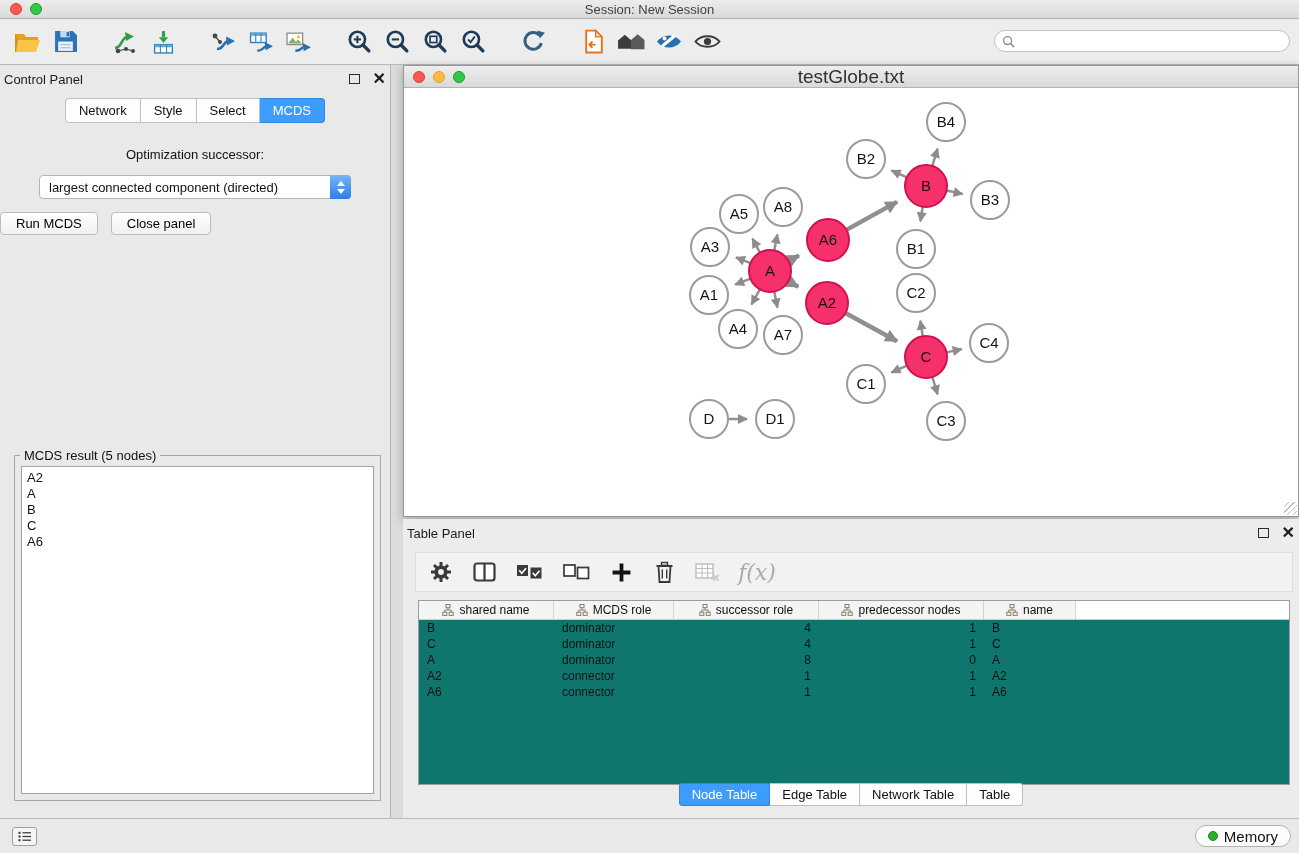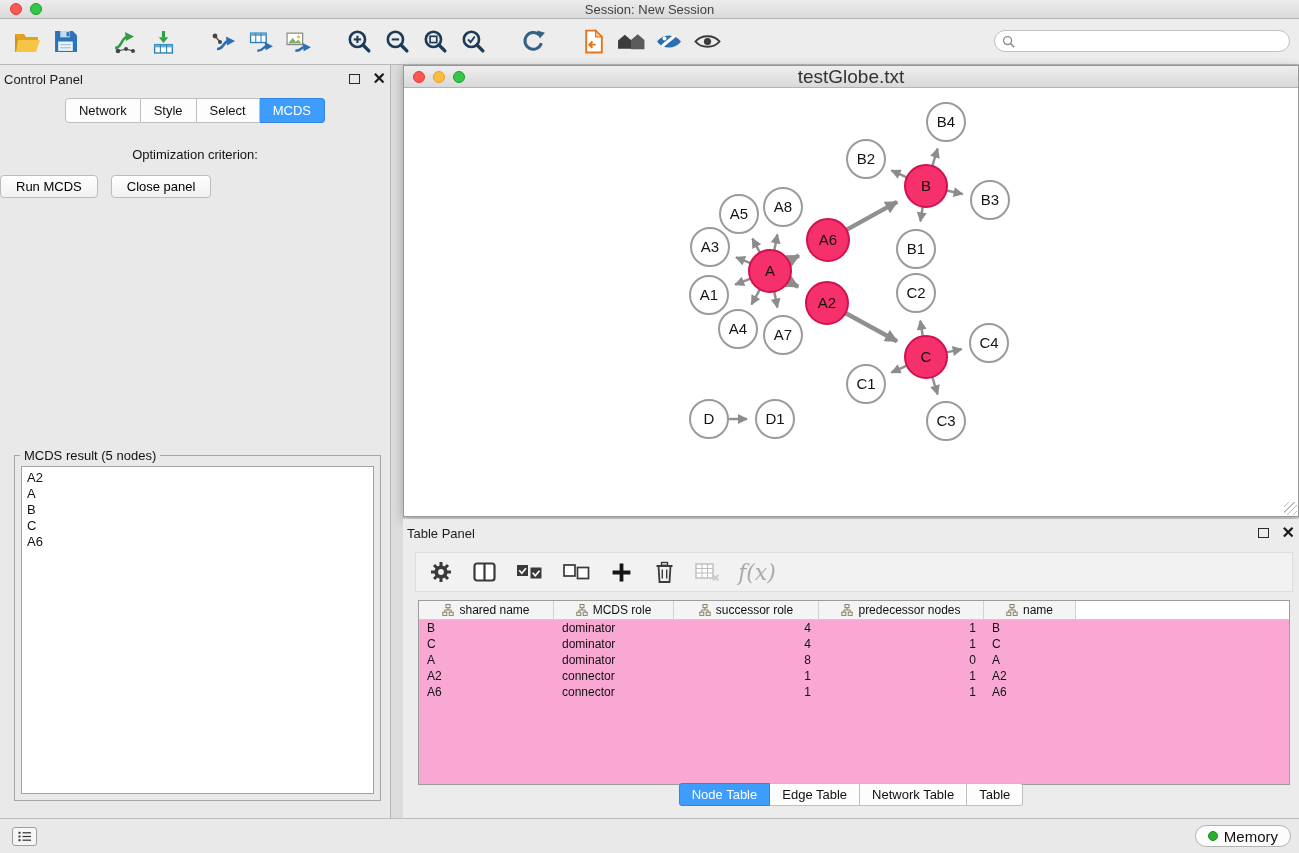--- a/index.html
+++ b/index.html
@@ -52,21 +52,21 @@
   .nw-traffic{position:absolute;left:9px;top:5px;display:flex;gap:8px;}
   .nw-canvas{position:absolute;top:22px;left:0;right:0;bottom:0;background:#fff;overflow:hidden;}
   .resize-grip{position:absolute;right:1px;bottom:1px;width:13px;height:13px;background:
     repeating-linear-gradient(135deg,transparent 0 3px,#bdbdbd 3px 4px);}
 
   
   .table-panel{position:absolute;left:403px;top:519px;width:896px;height:299px;background:#ececec;}
   .tp-toolbar{position:absolute;top:33px;left:12px;right:6px;height:40px;background:#f2f2f2;border:1px solid #dedede;display:flex;align-items:center;gap:17px;padding:0 12px;}
   .tpbtn{display:flex;align-items:center;justify-content:center;width:26px;height:26px;cursor:default;}
   .fx{font-family:"DejaVu Serif",serif;font-style:italic;font-size:22px;color:#aaaaaa;}
-  .data-table{position:absolute;left:15px;right:9px;top:81px;height:185px;background:#f9a8d4;border:1px solid #9c9c9c;overflow:hidden;font-size:12px;}
+  .data-table{position:absolute;left:15px;right:9px;top:81px;height:185px;background:#0f766e;border:1px solid #9c9c9c;overflow:hidden;font-size:12px;}
   .thead{display:flex;height:19px;background:#f4f4f4;border-bottom:1px solid #cccccc;}
   .th{display:flex;align-items:center;justify-content:center;gap:5px;border-right:1px solid #d2d2d2;color:#111;font-size:12px;white-space:nowrap;}
   .th.filler{flex:1;background:#fff;border-right:none;}
   .tr{display:flex;height:16px;align-items:center;}
   .td{padding:0 8px;white-space:nowrap;overflow:hidden;}
   .td.num{text-align:right;}
   .tp-tabs{position:absolute;top:264px;left:0;right:0;display:flex;justify-content:center;}
   .tp-tab{font-size:13px;padding:3px 12px;background:#fdfdfd;border:1px solid #bfbfbf;border-left:none;cursor:default;}
   .tp-tab:first-child{border-left:1px solid #bfbfbf;border-radius:3px 0 0 3px;}
   .tp-tab:last-child{border-radius:0 3px 3px 0;}
@@ -242,21 +242,28 @@
       <span class="spacer"></span>
       <span class="float-icon"></span>
       <span class="close-icon">✕</span>
     </div>
     <div class="cp-tabs" id="cp-tabs">
         <div class="cp-tab">Network</div>
         <div class="cp-tab">Style</div>
         <div class="cp-tab">Select</div>
         <div class="cp-tab active">MCDS</div>
       </div>
-    <div class="opt-label">Optimization criterion:</div>
+    <div class="opt-label">Optimization successor:</div>
+    <div class="dropdown">
+      <span>largest connected component (directed)</span>
+      <span class="stepper">
+          <span class="tri-up"></span>
+          <span class="tri-down"></span>
+        </span>
+    </div>
     <div class="btn-row">
       <button class="push-btn">Run MCDS</button>
       <button class="push-btn">Close panel</button>
     </div>
     <div class="result-group">
       <div class="result-legend">MCDS result (5 nodes)</div>
       <div class="result-list" id="result-list">
           <div class="result-item">A2</div>
           <div class="result-item">A</div>
           <div class="result-item">B</div>

